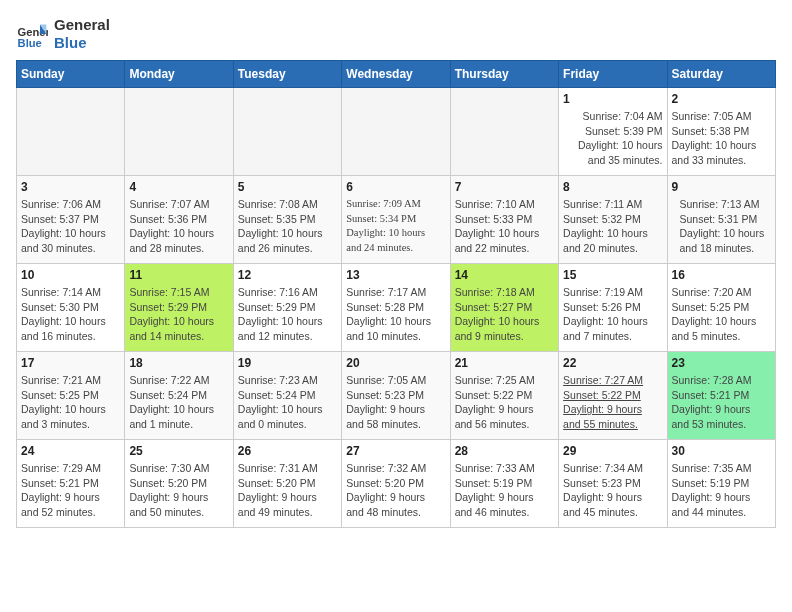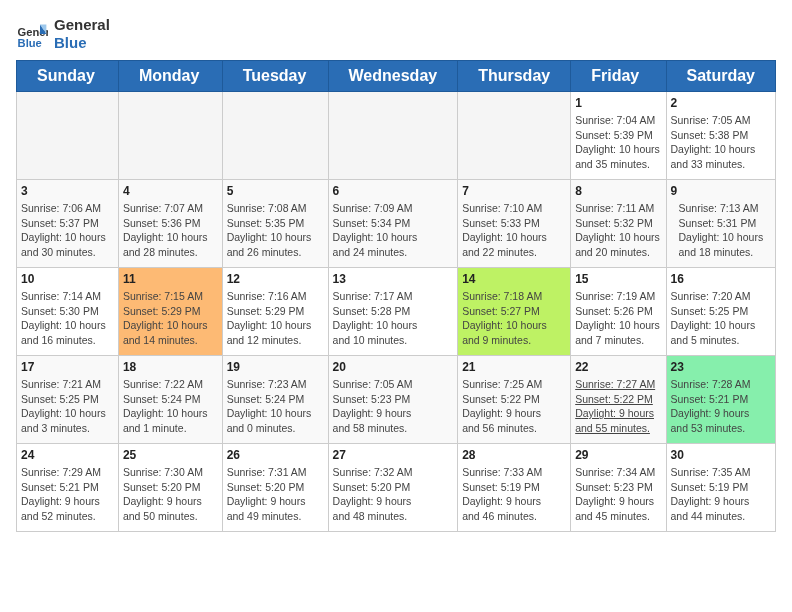--- a/index.html
+++ b/index.html
@@ -38,23 +38,23 @@
       color: #555;
     }
     .calendar {
       width: 100%;
       border-collapse: collapse;
       font-size: 11px;
     }
     .calendar th {
       background: #2a6db5;
       color: #fff;
-      padding: 6px 20px;
+      padding: 6px 4px;
       text-align: left;
-      font-size: 16px;
+      font-size: 12px;
       font-weight: bold;
       border: 1px solid #1e5a9a;
     }
     .calendar td {
       border: 1px solid #ccc;
       vertical-align: top;
       padding: 4px;
       width: calc(100% / 7);
       height: 88px;
       background: #fff;
@@ -116,21 +116,21 @@
   </thead>
   <tbody id="calendar-body">
   <tr class="week-row" style="background: rgb(255, 255, 255);">
         <td class="empty" style="background: rgb(245, 245, 245);"></td>
         <td class="empty" style="background: rgb(245, 245, 245);"></td>
         <td class="empty" style="background: rgb(245, 245, 245);"></td>
         <td class="empty" style="background: rgb(245, 245, 245);"></td>
         <td class="empty" style="background: rgb(245, 245, 245);"></td>
         <td style="background: rgb(255, 255, 255);">
           <div class="day-num">1</div>
-          <div class="day-info" style="white-space: pre-line;">Sunrise: 7:04 AM
+          <div class="day-info" style="white-space: pre-line; text-align: right;">Sunrise: 7:04 AM
 Sunset: 5:39 PM
 Daylight: 10 hours
 and 35 minutes.</div>
         </td>
         <td style="background: rgb(255, 255, 255);">
           <div class="day-num">2</div>
           <div class="day-info" style="white-space: pre-line;">Sunrise: 7:05 AM
 Sunset: 5:38 PM
 Daylight: 10 hours
 and 33 minutes.</div>
@@ -153,21 +153,21 @@
         </td>
         <td style="background: rgb(249, 249, 249);">
           <div class="day-num">5</div>
           <div class="day-info" style="white-space: pre-line;">Sunrise: 7:08 AM
 Sunset: 5:35 PM
 Daylight: 10 hours
 and 26 minutes.</div>
         </td>
         <td style="background: rgb(249, 249, 249);">
           <div class="day-num">6</div>
-          <div class="day-info" style="white-space: pre-line;">Sunrise: 7:09 AM
+          <div class="day-info" style="white-space: pre-line; font-family: Liberation Serif, serif;">Sunrise: 7:09 AM
 Sunset: 5:34 PM
 Daylight: 10 hours
 and 24 minutes.</div>
         </td>
         <td style="background: rgb(249, 249, 249);">
           <div class="day-num">7</div>
           <div class="day-info" style="white-space: pre-line;">Sunrise: 7:10 AM
 Sunset: 5:33 PM
 Daylight: 10 hours
 and 22 minutes.</div>
@@ -188,21 +188,21 @@
         </td>
       </tr>
       <tr class="week-row" style="background: rgb(255, 255, 255);">
         <td style="background: rgb(255, 255, 255);">
           <div class="day-num">10</div>
           <div class="day-info" style="white-space: pre-line;">Sunrise: 7:14 AM
 Sunset: 5:30 PM
 Daylight: 10 hours
 and 16 minutes.</div>
         </td>
-        <td style="background: #fdba74;">
+        <td style="background: #bef264;">
           <div class="day-num">11</div>
           <div class="day-info" style="white-space: pre-line;">Sunrise: 7:15 AM
 Sunset: 5:29 PM
 Daylight: 10 hours
 and 14 minutes.</div>
         </td>
         <td style="background: rgb(255, 255, 255);">
           <div class="day-num">12</div>
           <div class="day-info" style="white-space: pre-line;">Sunrise: 7:16 AM
 Sunset: 5:29 PM

